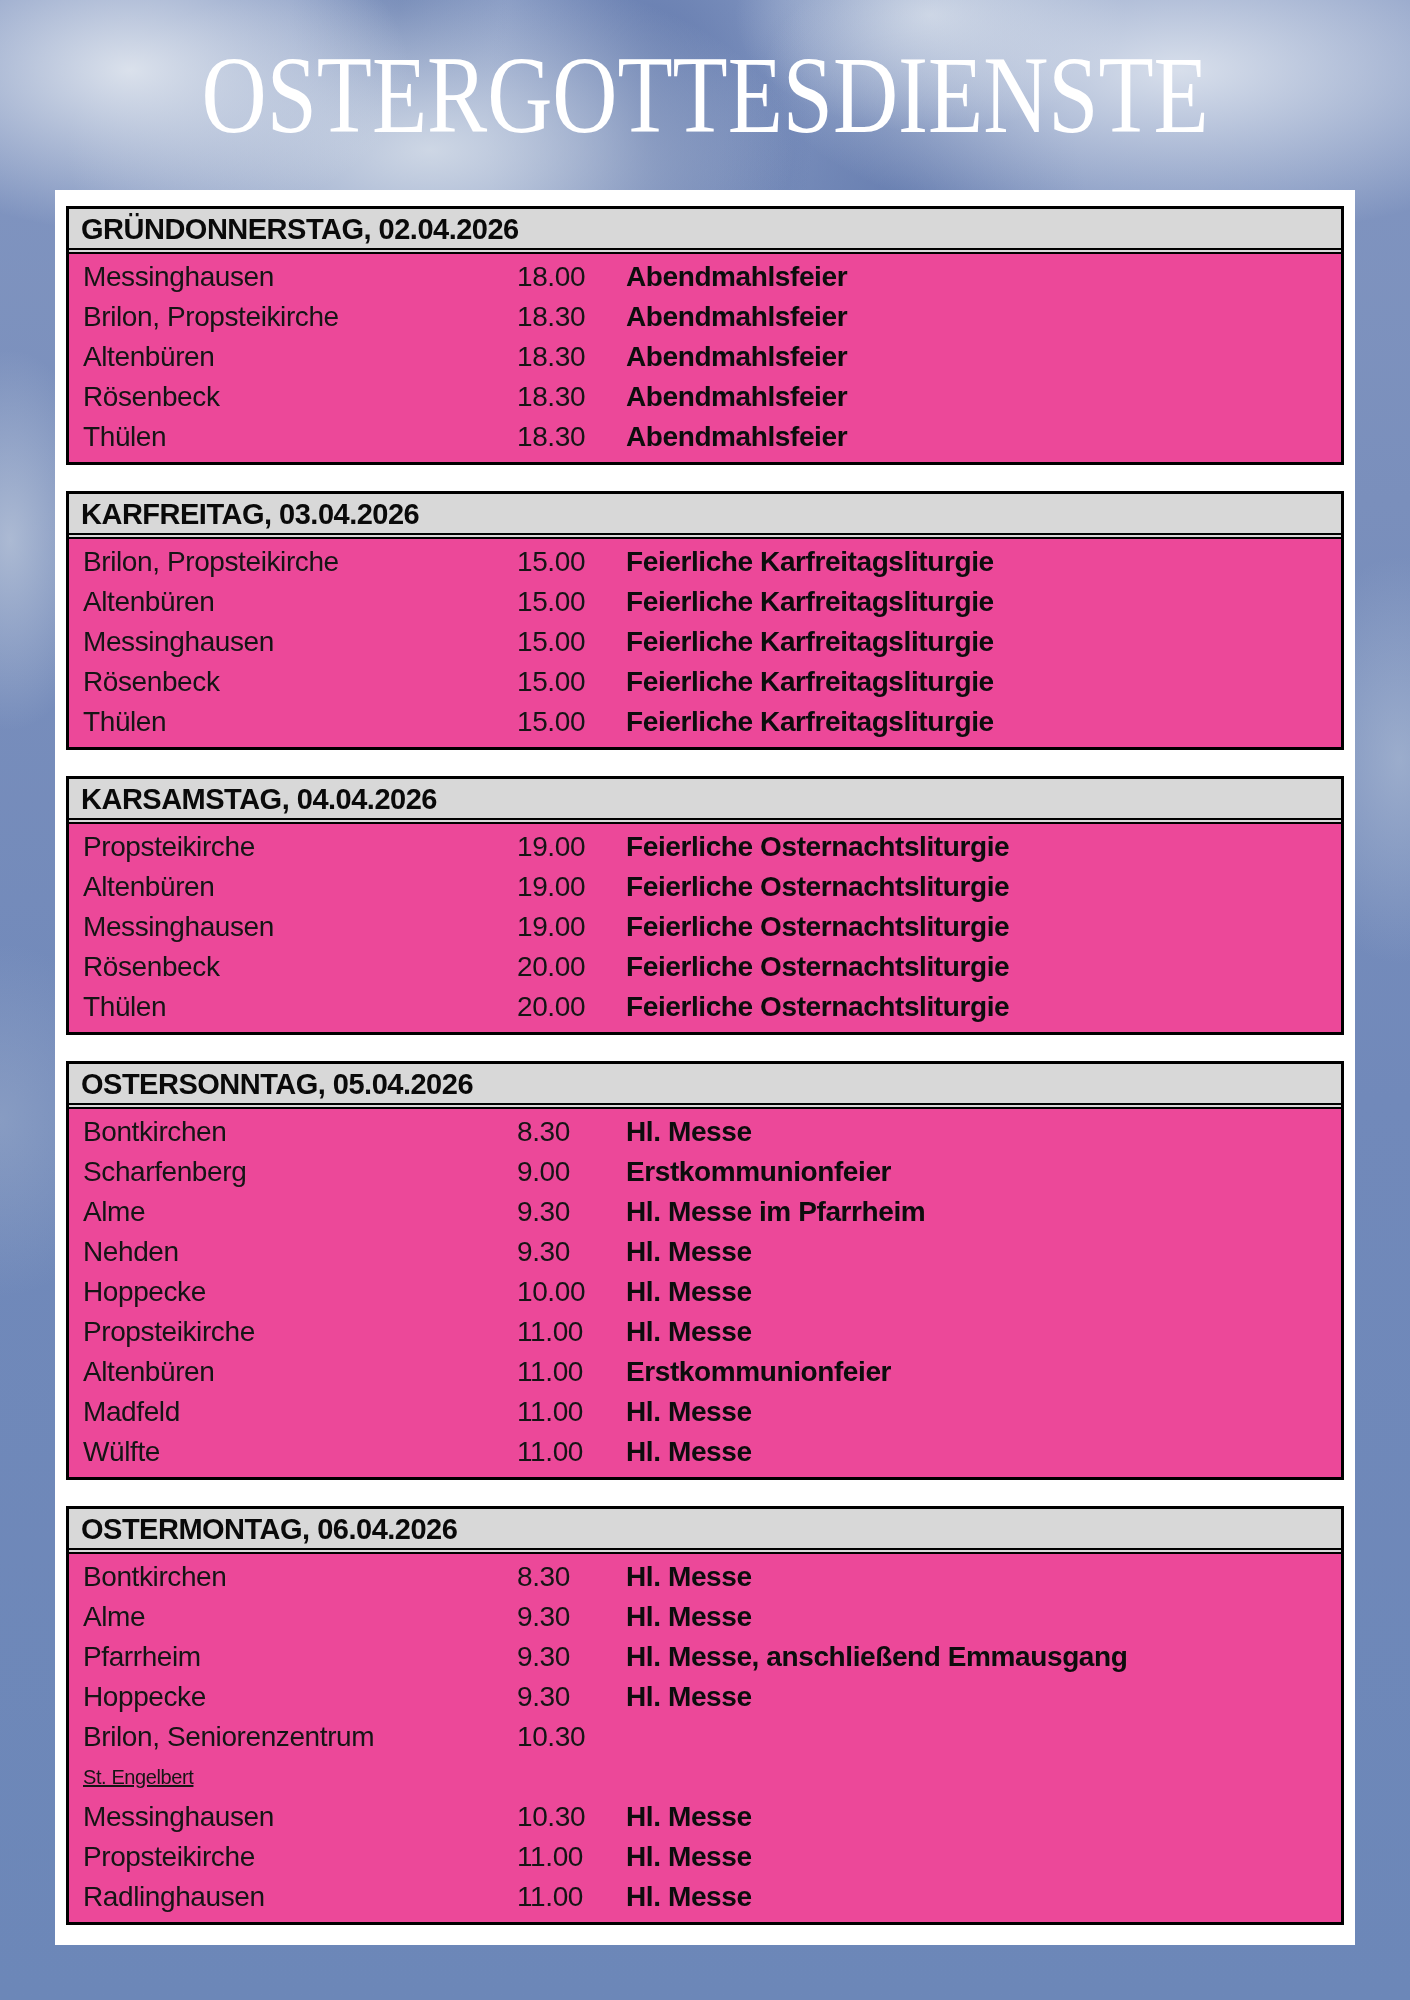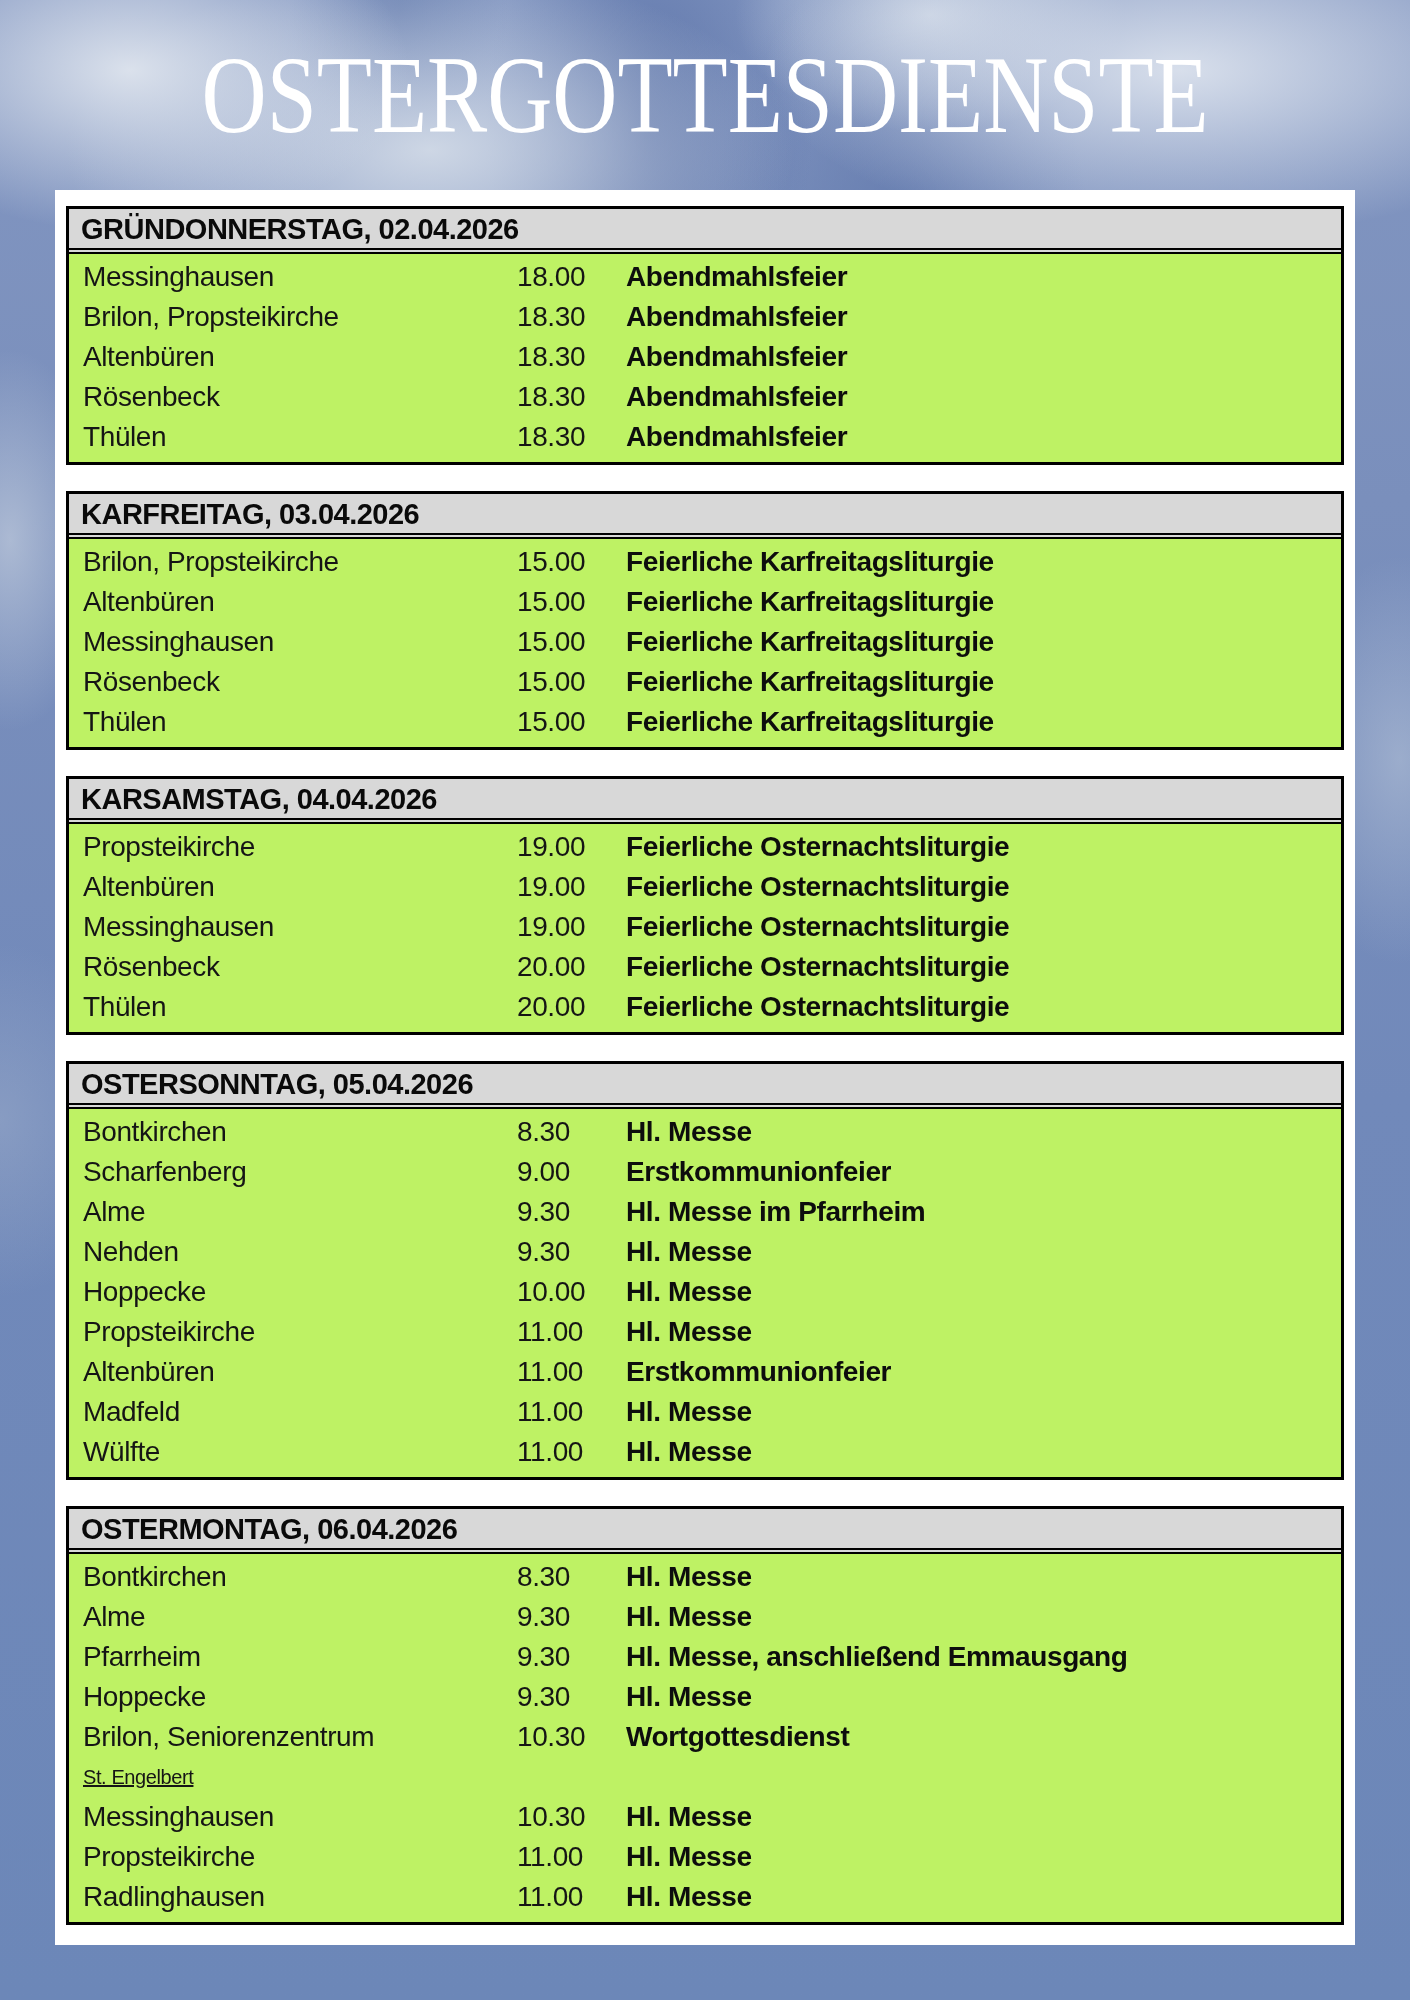--- a/index.html
+++ b/index.html
@@ -35,21 +35,21 @@
   .sheet {
     position: absolute; left: 55px; top: 190px;
     width: 1300px; height: 1755px;
     background: #ffffff;
     box-sizing: border-box;
     padding: 16px 11px 0 11px;
   }
   .service-table {
     border: 3px solid #000000;
     margin: 0 0 26px 0;
-    background: #bef264;
+    background: #ec4899;
   }
   .table-header {
     background: #d8d8d8;
     border-bottom: 6px double #000000;
     font-weight: bold;
     font-size: 29px; line-height: 30px;
     letter-spacing: -0.5px;
     padding: 5px 12px 4px 12px;
     color: #0a0a0a;
   }
@@ -263,21 +263,20 @@
 
   <div class="row">
     <div class="cell loc">Hoppecke</div>
     <div class="cell time">9.30</div>
     <div class="cell svc">Hl. Messe</div>
   </div>
 
   <div class="row">
     <div class="cell loc">Brilon, Seniorenzentrum<div class="loc2">St. Engelbert</div></div>
     <div class="cell time">10.30</div>
-    <div class="cell svc">Wortgottesdienst</div>
   </div>
 
   <div class="row">
     <div class="cell loc">Messinghausen</div>
     <div class="cell time">10.30</div>
     <div class="cell svc">Hl. Messe</div>
   </div>
 
   <div class="row">
     <div class="cell loc">Propsteikirche</div>

